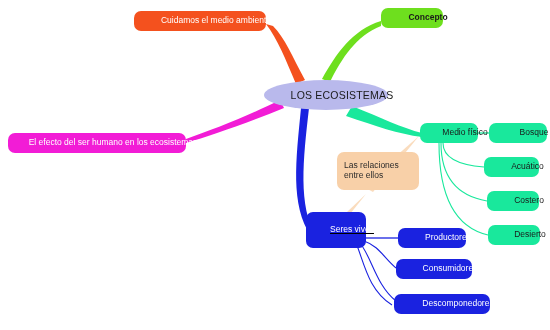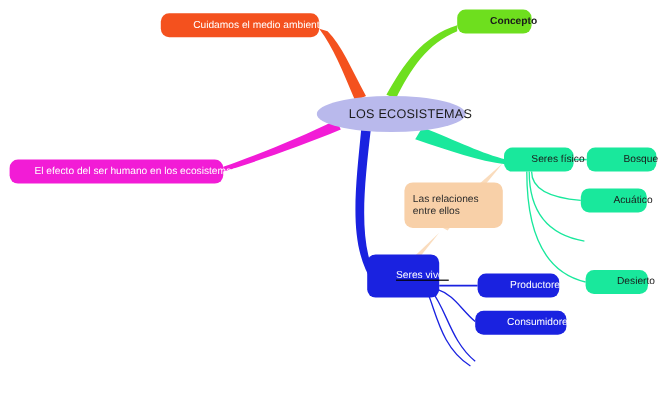--- a/index.html
+++ b/index.html
@@ -109,42 +109,48 @@
   </div>
 
   <div class="node rounded multiline" style="left:337px; top:152px; width:82px; height:38px; background:#f8d0a8; padding:0 7px;">
     <span class="lbl lbl-peach">
       <span>Las relaciones</span><br>
       <span>entre ellos</span>
     </span>
   </div>
 
   <div class="node rounded" style="left:420px; top:123px; width:58px; height:20px; background:#19e89c;">
-    <span class="lbl lbl-dark">Seres físico</span>
+    <span class="lbl lbl-dark">Medio físico</span>
   </div>
 
   <div class="node rounded" style="left:489px; top:123px; width:58px; height:20px; background:#19e89c;">
     <span class="lbl lbl-dark">Bosque</span>
   </div>
 
   <div class="node rounded" style="left:484px; top:157px; width:55px; height:20px; background:#19e89c;">
     <span class="lbl lbl-dark">Acuático</span>
   </div>
 
+  <div class="node rounded" style="left:487px; top:191px; width:52px; height:20px; background:#19e89c;">
+    <span class="lbl lbl-dark">Costero</span>
+  </div>
 
   <div class="node rounded" style="left:488px; top:225px; width:52px; height:20px; background:#19e89c;">
     <span class="lbl lbl-dark">Desierto</span>
   </div>
 
   <div class="node rounded" style="left:306px; top:212px; width:60px; height:36px; background:#1a22e0;text-decoration:underline;">
     <span class="lbl lbl-white">Seres vivos</span>
   </div>
 
   <div class="node rounded" style="left:398px; top:228px; width:68px; height:20px; background:#1a22e0;">
     <span class="lbl lbl-white">Productores</span>
   </div>
 
   <div class="node rounded" style="left:396px; top:259px; width:76px; height:20px; background:#1a22e0;">
     <span class="lbl lbl-white">Consumidores</span>
   </div>
 
+  <div class="node rounded" style="left:394px; top:294px; width:96px; height:20px; background:#1a22e0;">
+    <span class="lbl lbl-white">Descomponedores</span>
+  </div>
 
 </div>
 
 </body></html>

